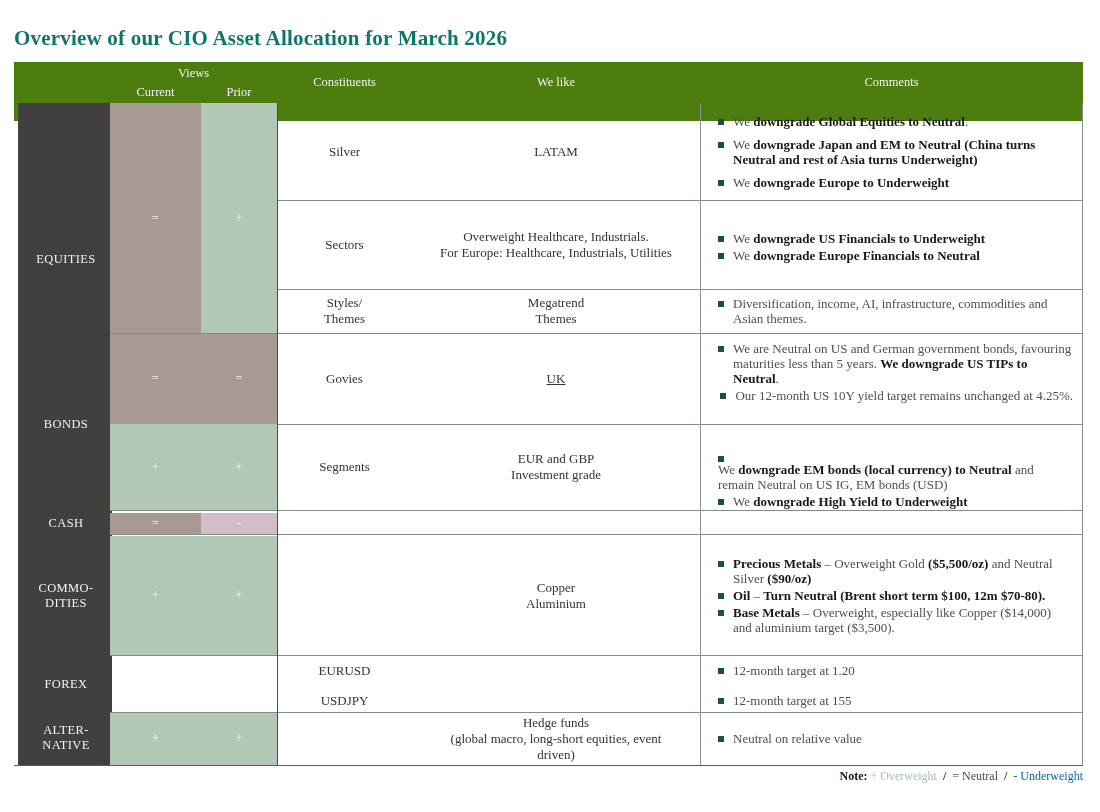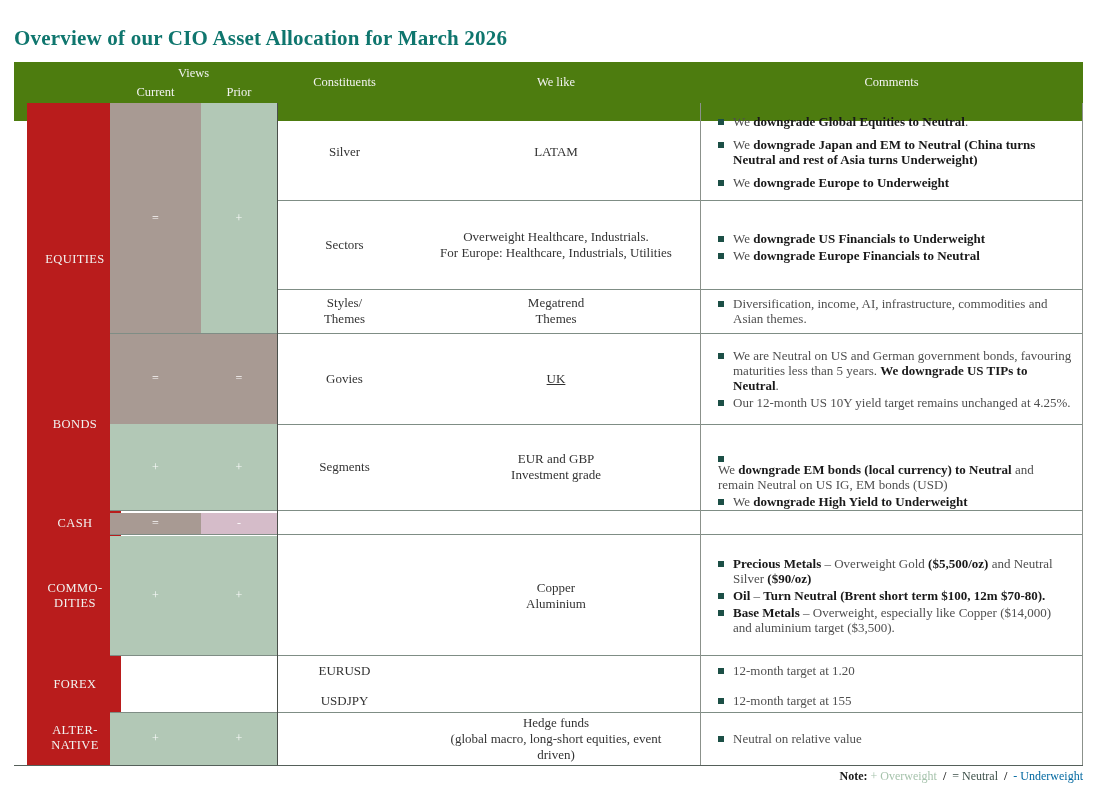--- a/index.html
+++ b/index.html
@@ -11,21 +11,21 @@
   
   .thead{position:absolute;left:0;top:0;width:1069px;height:59px;background:#4d7c0f;color:#f2f3f1;}
   .th{position:absolute;font-size:12.5px;text-align:center;}
   .th-views{left:96px;top:4px;width:167px;}
   .th-current{left:96px;top:23px;width:91px;}
   .th-prior{left:187px;top:23px;width:76px;}
   .th-constituents{left:263px;top:0;width:135px;height:41px;line-height:41px;font-family:Liberation Serif, serif;}
   .th-welike{left:398px;top:0;width:288px;height:41px;line-height:41px;}
   .th-comments{left:686px;top:0;width:383px;height:41px;line-height:41px;}
   
-  .sidebar{position:absolute;left:13px;top:41px;width:94px;height:662px;background:#b91c1c;}
+  .sidebar{position:absolute;left:4px;top:41px;width:94px;height:662px;background:#404040;}
   .side-label{position:absolute;left:0;width:96px;text-align:center;color:#f2f3f1;
        font-size:12.5px;letter-spacing:0.4px;line-height:15px;}
   
   .vcell{position:absolute;display:flex;align-items:center;}
   .sym{width:91px;text-align:center;color:rgba(255,255,255,0.92);font-size:12px;}
   .sym.prior{width:76px;}
   .bg-neutral{background:#a89a93;}
   .bg-over{background:#b2c8b6;}
   .bg-under{background:#d5bcc9;}
   
@@ -177,21 +177,21 @@
           <span class="bullet"></span>
           <span class="ctext"><span>We </span><span class="b">downgrade Europe Financials to Neutral</span></span>
         </div>
     </div>
     <div class="comments-cell" style="top:227px;height:44px;">
       <div class="citem">
           <span class="bullet"></span>
           <span class="ctext"><span>Diversification, income, AI, infrastructure, commodities and Asian themes.</span></span>
         </div>
     </div>
-    <div class="comments-cell" style="top:271px;height:91px;">
+    <div class="comments-cell" style="top:264px;height:91px;align-items:flex-end;">
       <div class="citem" style="margin:1px 0;">
           <span class="bullet"></span>
           <span class="ctext"><span>We are Neutral on US and German government bonds, favouring maturities less than 5 years. </span><span class="b">We downgrade US TIPs to Neutral</span><span>.</span></span>
         </div>
       <div class="citem" style="margin:1px 0;">
           <span class="bullet"></span>
           <span class="ctext"><span>Our 12-month US 10Y yield target remains unchanged at 4.25%.</span></span>
         </div>
     </div>
     <div class="comments-cell" style="top:362px;height:86px;justify-content:flex-start;padding-top:26px;">

